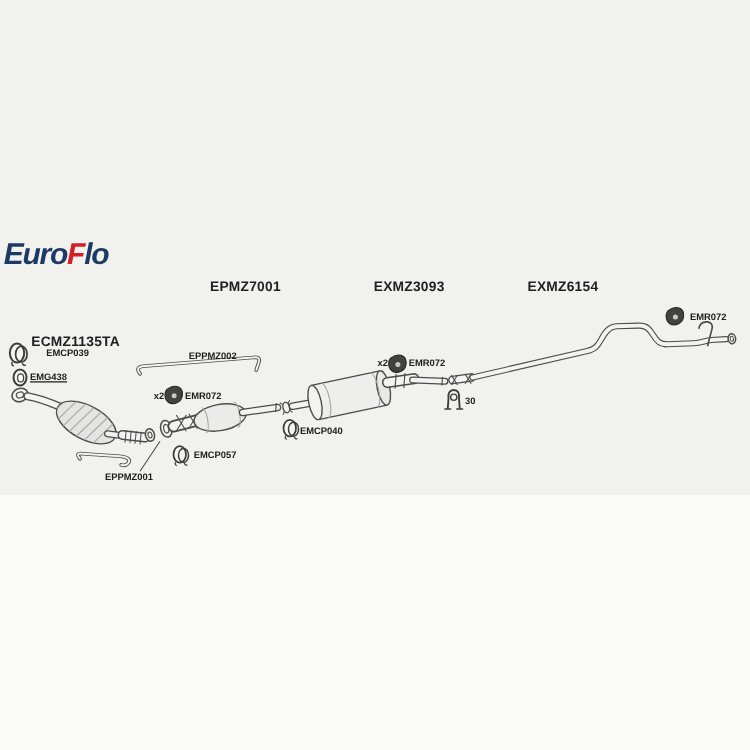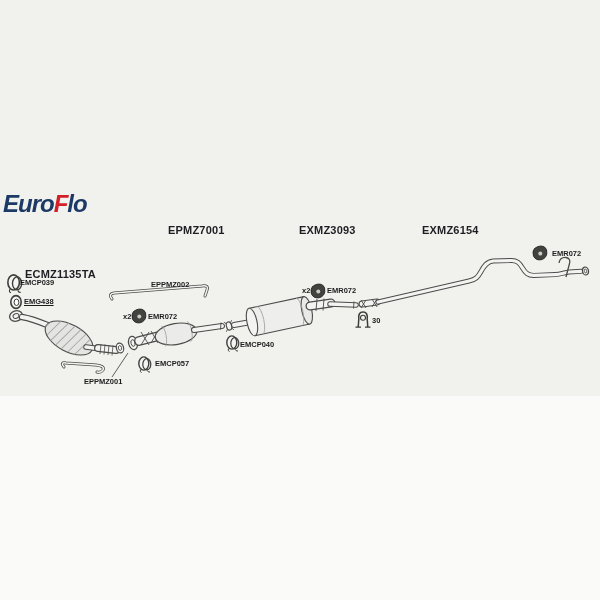--- a/index.html
+++ b/index.html
@@ -163,21 +163,21 @@
 
   <div class="logo">
     <span class="blue">Euro</span><span class="red">F</span><span class="blue">lo</span>
   </div>
 
   <div class="shead" style="left:25px;top:240px;margin-top:28px;">ECMZ1135TA</div>
   <div class="shead" style="left:152px;top:224px;padding-left:16px;">EPMZ7001</div>
   <div class="shead" style="left:259px;top:224px;padding-left:40px;">EXMZ3093</div>
   <div class="shead" style="left:422px;top:224px;">EXMZ6154</div>
 
-  <div class="plabel" style="left:20px;top:278px;">EMCP039</div>
+  <div class="plabel" style="left:37px;top:278px;">EMCP039</div>
   <div class="plabel" style="left:24px;top:297px;text-decoration:underline;">EMG438</div>
   <div class="plabel" style="left:151px;top:280px;">EPPMZ002</div>
   <div class="plabel" style="left:123px;top:312px;">x2</div>
   <div class="plabel" style="left:148px;top:312px;">EMR072</div>
   <div class="plabel" style="left:155px;top:359px;">EMCP057</div>
   <div class="plabel" style="left:84px;top:377px;">EPPMZ001</div>
   <div class="plabel" style="left:240px;top:340px;">EMCP040</div>
   <div class="plabel" style="left:302px;top:286px;">x2</div>
   <div class="plabel" style="left:327px;top:286px;">EMR072</div>
   <div class="plabel" style="left:372px;top:316px;">30</div>

